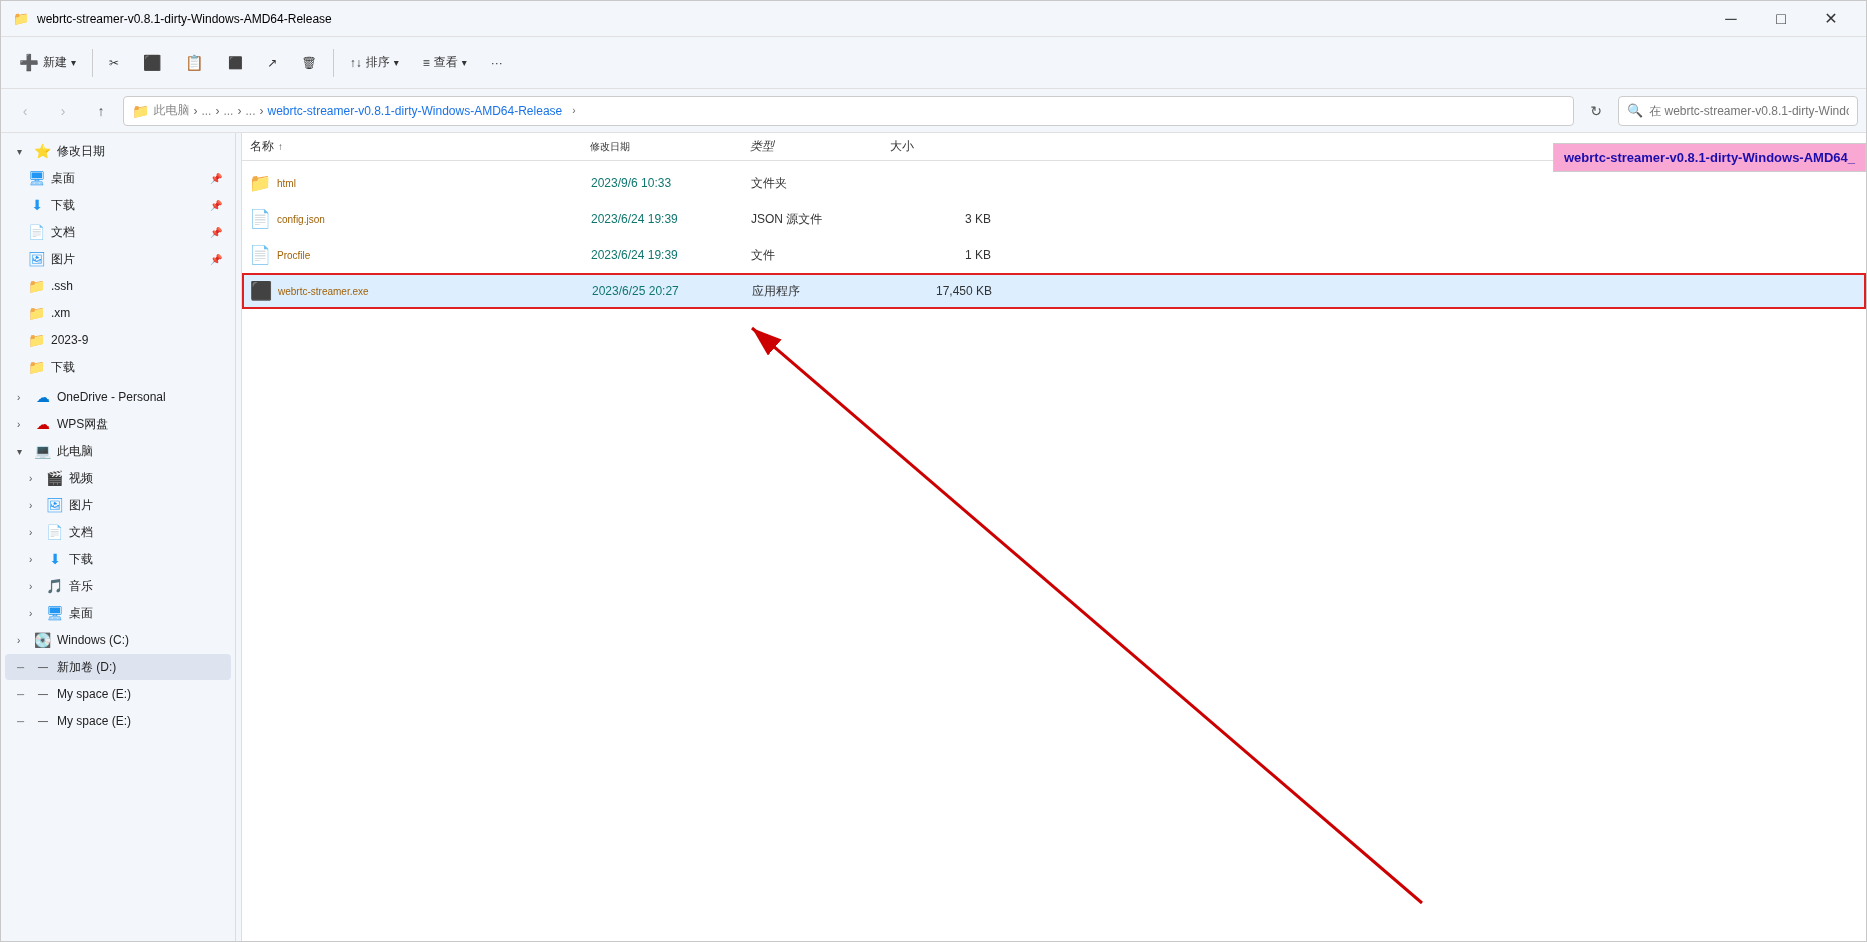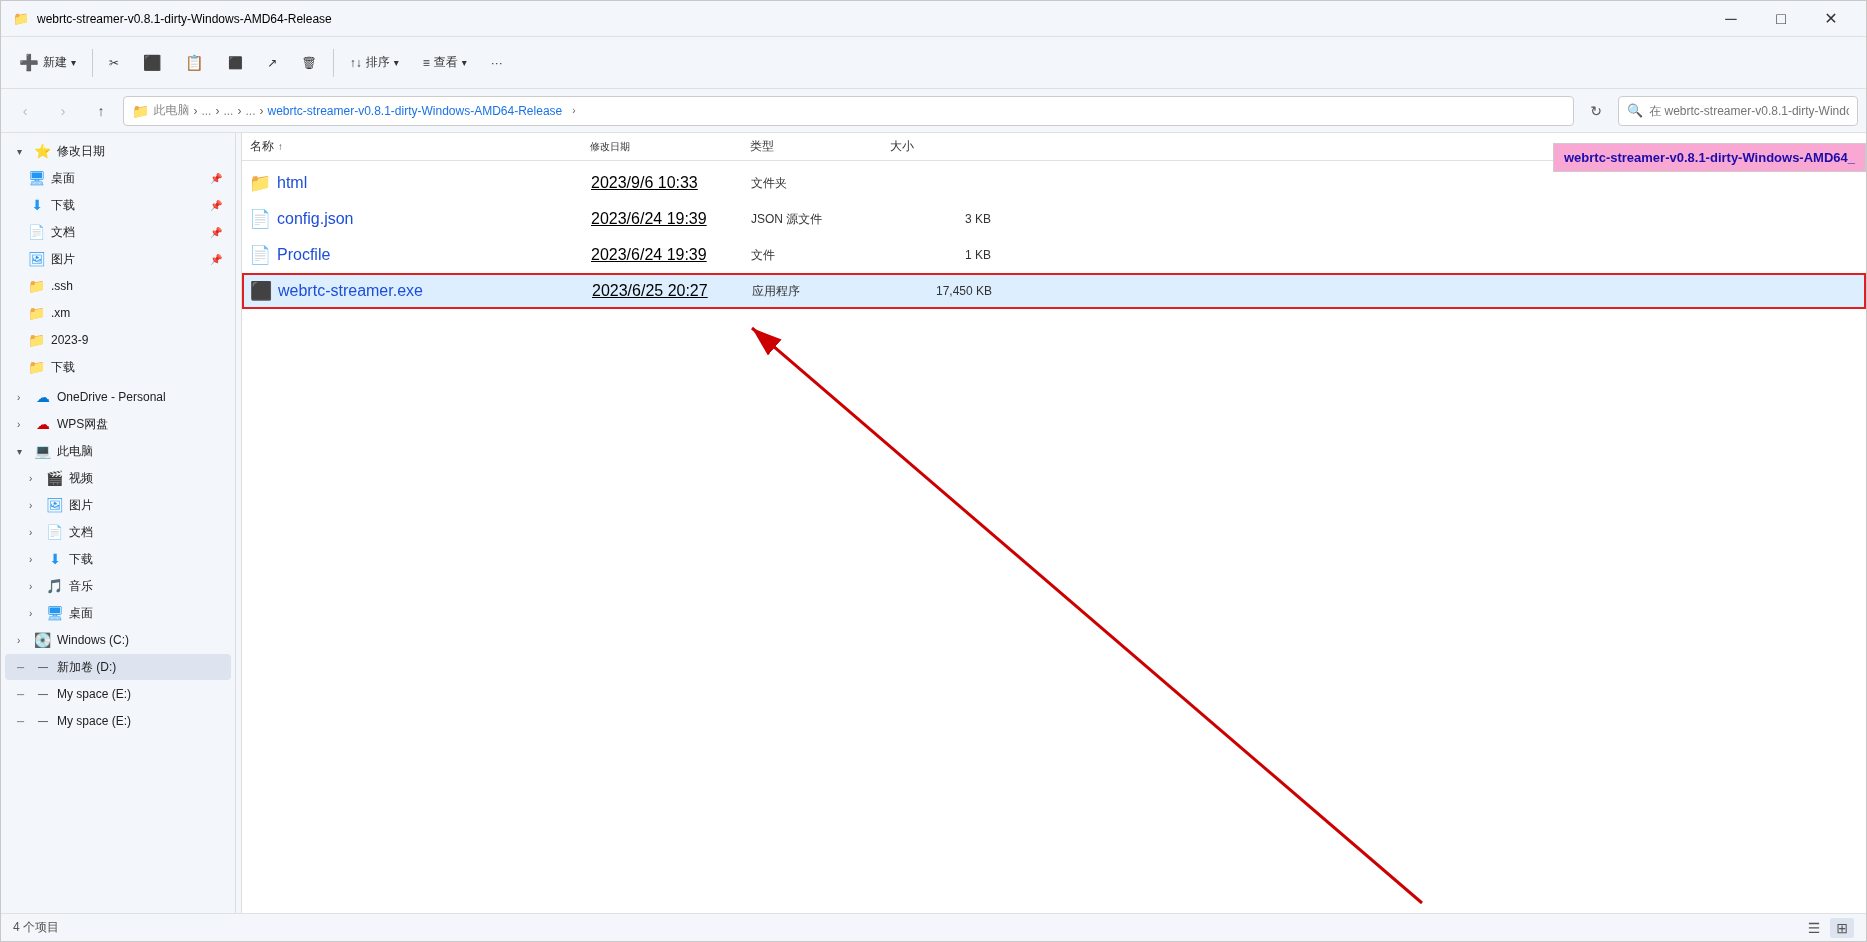--- a/index.html
+++ b/index.html
@@ -270,21 +270,21 @@
       display: flex;
       align-items: center;
       height: 28px;
       border-bottom: 1px solid #e0e0e0;
       background: white;
       padding: 0 8px;
     }
 
     .col-name { flex: 0 0 340px; font-size: 12px; color: #333; display: flex; align-items: center; gap: 4px; }
     .col-date { flex: 0 0 160px; font-size: 10px; color: #333; }
-    .col-type { flex: 0 0 140px; font-size: 12px; color: #333; }
+    .col-type { flex: 0 0 140px; font-size: 12px; color: #333; font-style: italic; }
     .col-size { flex: 0 0 100px; font-size: 12px; color: #333; }
     .col-sort-icon { font-size: 10px; color: #555; }
 
     
     .file-list {
       flex: 1;
       overflow-y: auto;
       padding: 4px 0;
       position: relative;
     }
@@ -307,30 +307,29 @@
       height: 20px;
       margin-right: 6px;
       display: flex;
       align-items: center;
       justify-content: center;
       font-size: 16px;
       flex-shrink: 0;
     }
 
     .file-name-text {
-      font-size: 16px;
-      color: #1d4ed8;
+      font-size: 10px;
+      color: #a16207;
       flex: 0 0 314px;
     }
 
     .file-date {
       flex: 0 0 160px;
-      font-size: 16px;
-      color: #000000;
-      text-decoration: underline;
+      font-size: 12px;
+      color: #0f766e;
     }
 
     .file-type {
       flex: 0 0 140px;
       font-size: 12px;
       color: #333;
     }
 
     .file-size {
       flex: 0 0 100px;
@@ -675,21 +674,14 @@
         <line x1="1180" y1="770" x2="510" y2="195" stroke="#cc0000" stroke-width="3" marker-end="url(#arrowhead)"></line>
       </svg>
 
       <div style="position:absolute; top:10px; right:0; background:#f9a8d4; border:1px solid #ccc; padding:6px 10px; font-size:13px; color:#1a0dab; font-weight:bold; max-width:450px;">
         <span>webrtc-streamer-v0.8.1-dirty-Windows-AMD64_</span>
       </div>
 
     </div>
   </div>
 
-  <div class="status-bar">
-    <span class="status-text">4 个项目</span>
-    <div class="status-view-icons">
-      <button class="status-view-btn">☰</button>
-      <button class="status-view-btn active">⊞</button>
-    </div>
-  </div>
 
 </div>
 
 </body></html>

